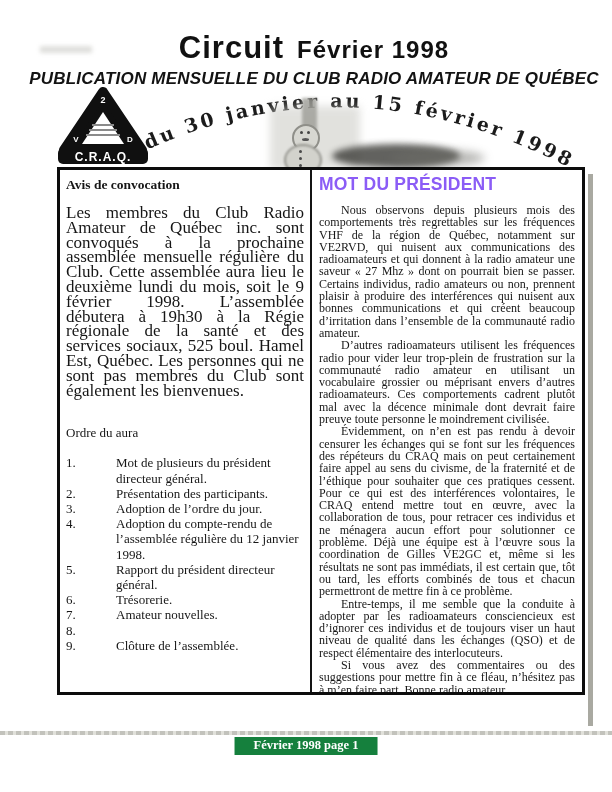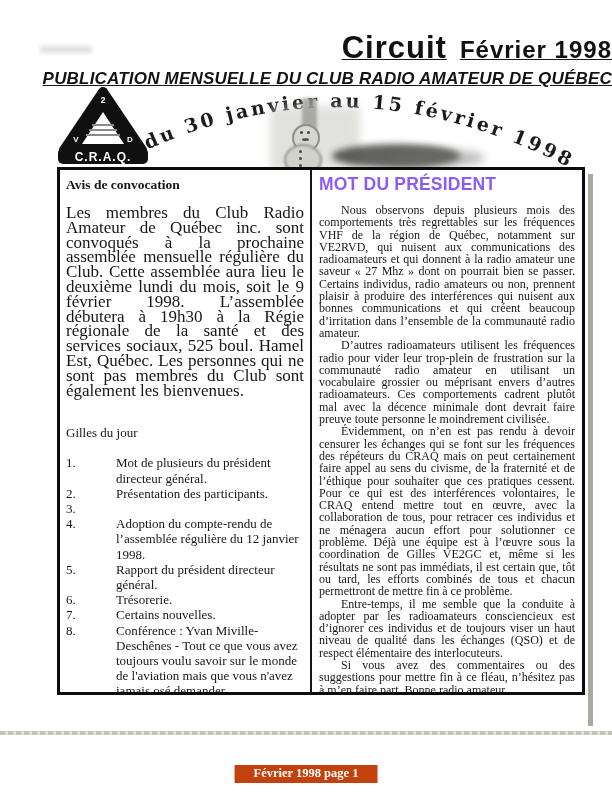--- a/index.html
+++ b/index.html
@@ -2,21 +2,21 @@
 <html lang="fr"><head>
 <meta charset="utf-8">
 <style>
   html,body{margin:0;padding:0;background:#ffffff;}
   .page{
     position:relative;width:612px;height:792px;overflow:hidden;
     background:#ffffff;color:#161616;
     font-family:"Liberation Serif", serif;
   }
   
-  .masthead{position:absolute;top:30px;left:16px;right:0;text-align:right;text-decoration:underline;}
+  .masthead{position:absolute;top:30px;left:16px;right:0;text-align:center;}
   .title-line{font-family:"Liberation Sans", sans-serif;font-weight:bold;color:#111;}
   .title-word{font-size:31px;letter-spacing:1px;}
   .title-date{font-size:24px;margin-left:13px;letter-spacing:1px;}
   .subtitle{
     font-family:"Liberation Sans", sans-serif;font-weight:bold;font-style:italic;
     font-size:17px;margin-top:3px;letter-spacing:0.2px;color:#131313;
   }
   
   .logo{position:absolute;left:56px;top:86px;width:94px;height:84px;}
   
@@ -79,22 +79,22 @@
   
   .shadow-right{position:absolute;left:588px;top:174px;width:5px;height:552px;background:#a9a9a1;}
   .shadow-bottom{
     position:absolute;left:0;top:731px;width:612px;height:4px;
     background:repeating-linear-gradient(90deg,#b3b3ab 0 5px,#d9d9d1 5px 8px);
     opacity:.8;
   }
   
   .footer-bar{
     position:absolute;top:737px;left:50%;transform:translateX(-50%);
-    background:#c2410c;color:#ffffff;font-weight:bold;font-size:12.5px;
-    padding:1px 19px 2px;white-space:nowrap;margin-top:28px;
+    background:#15803d;color:#ffffff;font-weight:bold;font-size:12.5px;
+    padding:1px 19px 2px;white-space:nowrap;
   }
 </style>
 </head>
 <body>
 
 <div class="page">
 
   <div class="masthead">
     <div class="title-line">
       <span class="title-word">Circuit</span><span class="title-date">Février  1998</span>
@@ -142,53 +142,53 @@
     <div class="ph-smudge"></div>
     <div class="ph-smudge2"></div>
   </div>
   <div class="scan-artifact"></div>
 
   <div class="main-box">
 
     <div class="col-left">
       <div class="avis-heading">Avis de convocation</div>
       <div class="avis-body">Les membres du Club Radio Amateur de Québec inc. sont convoqués à la prochaine assemblée mensuelle régulière du Club. Cette assemblée aura lieu le deuxième lundi du mois, soit le 9 février 1998. L’assemblée débutera à 19h30 à la Régie régionale de la santé et des services sociaux, 525 boul. Hamel Est, Québec. Les personnes qui ne sont pas membres du Club sont également les bienvenues.</div>
-      <div class="agenda-title">Gilles du jour</div>
+      <div class="agenda-title">Ordre du aura</div>
 
       <div class="agenda">
         <div class="agenda-item">
           <span class="num">1.</span>
           <span class="txt">Mot de plusieurs du président directeur général.</span>
         </div>
         <div class="agenda-item">
           <span class="num">2.</span>
           <span class="txt">Présentation des participants.</span>
         </div>
         <div class="agenda-item">
           <span class="num">3.</span>
+          <span class="txt">Adoption de l’ordre du jour.</span>
         </div>
         <div class="agenda-item">
           <span class="num">4.</span>
           <span class="txt">Adoption du compte-rendu de l’assemblée régulière du 12 janvier 1998.</span>
         </div>
         <div class="agenda-item">
           <span class="num">5.</span>
           <span class="txt">Rapport du président directeur général.</span>
         </div>
         <div class="agenda-item">
           <span class="num">6.</span>
           <span class="txt">Trésorerie.</span>
         </div>
         <div class="agenda-item">
           <span class="num">7.</span>
-          <span class="txt">Certains nouvelles.</span>
+          <span class="txt">Amateur nouvelles.</span>
         </div>
         <div class="agenda-item">
           <span class="num">8.</span>
-          <span class="txt">Conférence : Yvan Miville-Deschênes - Tout ce que vous avez toujours voulu savoir sur le monde de l'aviation mais que vous n'avez jamais osé demander.</span>
         </div>
         <div class="agenda-item">
           <span class="num">9.</span>
           <span class="txt">Clôture de l’assemblée.</span>
         </div>
       </div>
 
       <div class="left-sign">
         
         

